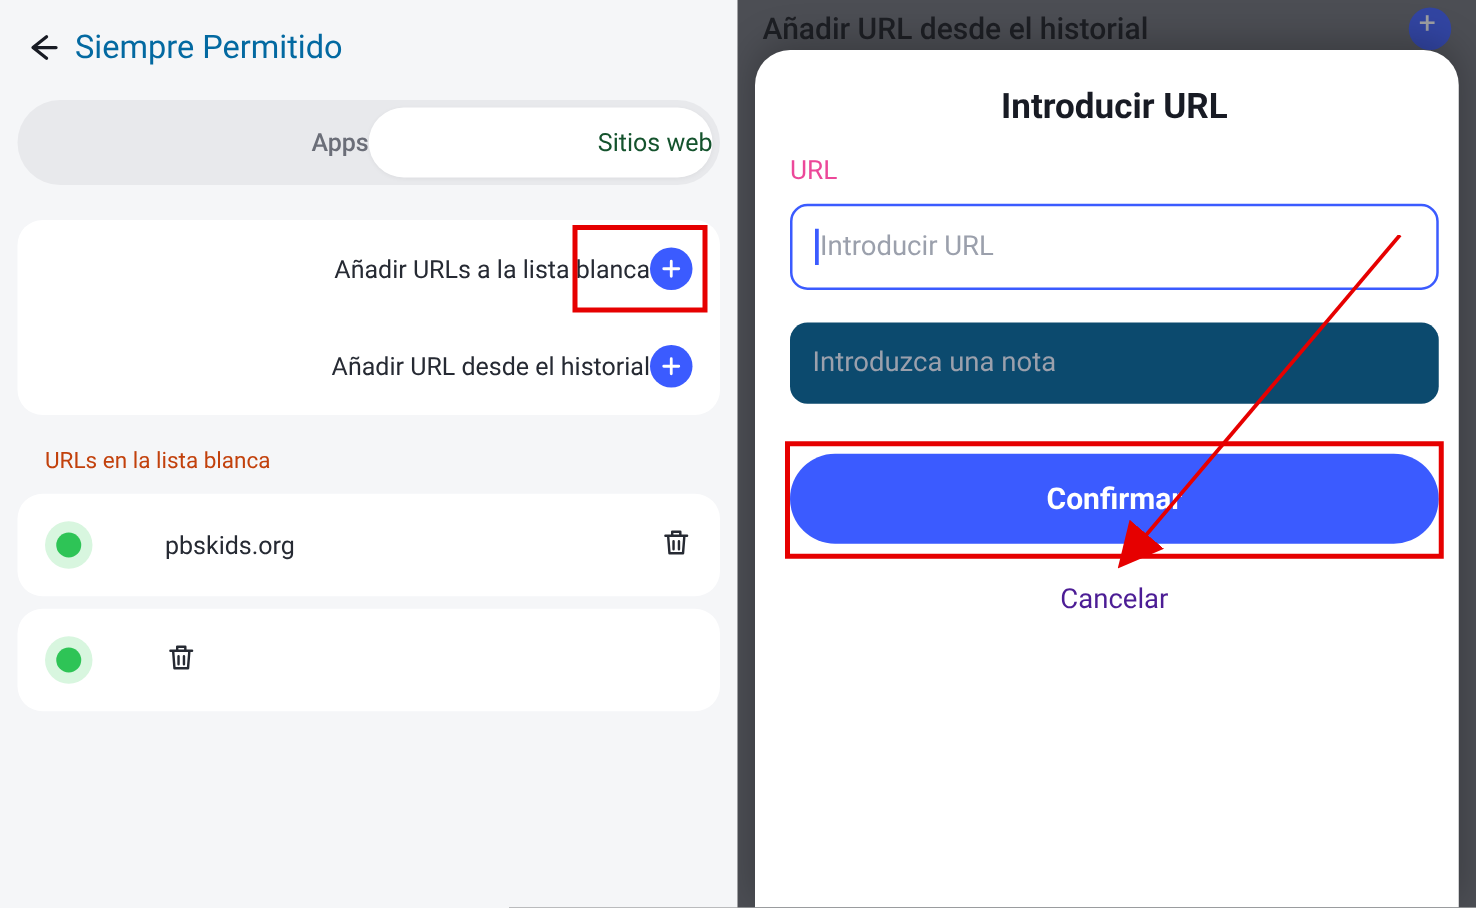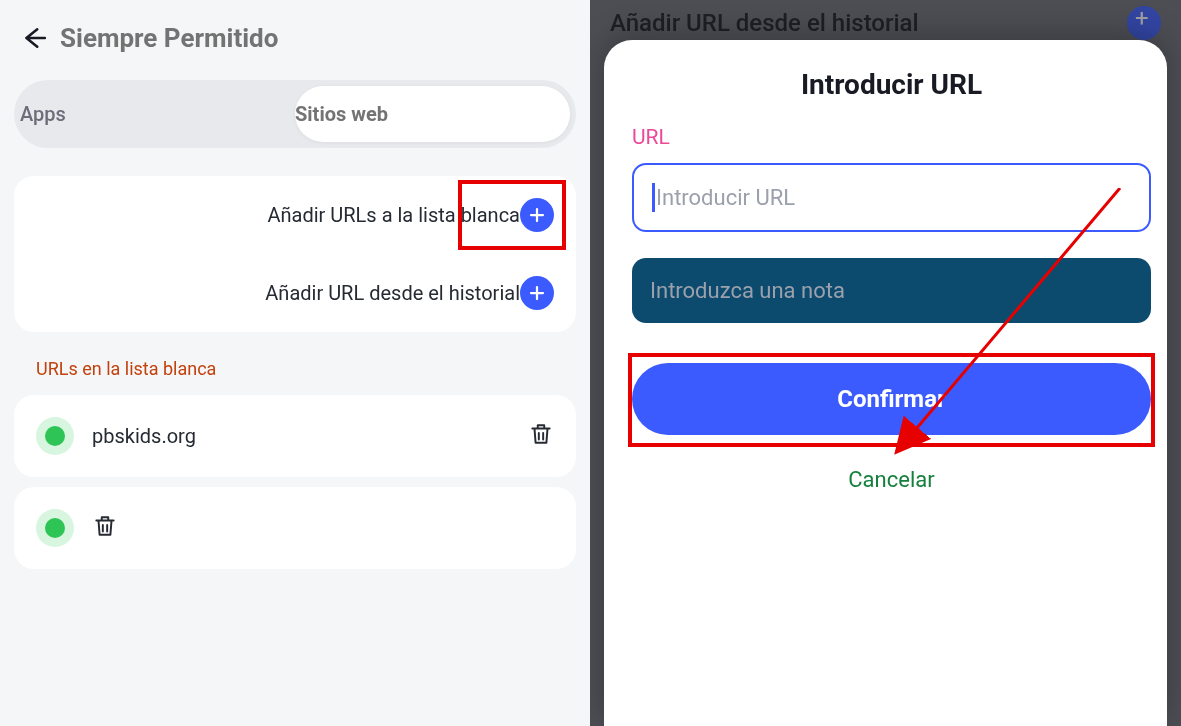--- a/index.html
+++ b/index.html
@@ -3,35 +3,35 @@
 <meta charset="utf-8">
 <style>
   * { box-sizing: border-box; margin: 0; padding: 0; font-family: -apple-system, BlinkMacSystemFont, "Segoe UI", Roboto, Helvetica, Arial, sans-serif; }
   body { background: #fff; width: 1181px; height: 726px; overflow: hidden; display: flex; }
 
   
   .left-panel { width: 590px; height: 100%; background: #f5f6f8; padding: 10px 14px; }
   .header { display: flex; align-items: center; padding: 8px 0 18px 0; }
   .back-arrow { width: 40px; height: 40px; display:flex; align-items:center; justify-content:center; }
   .back-arrow svg { width: 26px; height: 26px; stroke:#181b24; stroke-width:2.4; fill:none; stroke-linecap:round; stroke-linejoin:round; }
-  .title { font-size: 26px; font-weight: 700; color:#737373; margin-left: 6px; }
+  .title { font-size: 26px; font-weight: 400; color:#0369a1; margin-left: 6px; }
 
   .seg-control { background:#e8e9ec; border-radius: 36px; padding:6px; display:flex; margin: 4px 0 28px 0; }
-  .seg-item { flex:1; text-align:left; padding:16px 0; font-size:20px; border-radius:30px; color:#6b6e78; font-weight:500; }
-  .seg-item.active { background:#fff; color:#737373; font-weight:700; box-shadow:0 1px 4px rgba(0,0,0,.05); }
+  .seg-item { flex:1; text-align:right; padding:16px 0; font-size:20px; border-radius:30px; color:#6b6e78; font-weight:500; }
+  .seg-item.active { background:#fff; color:#14532d; font-weight:400; box-shadow:0 1px 4px rgba(0,0,0,.05); }
 
   .card-group { background:#fff; border-radius:20px; margin-bottom:26px; overflow:hidden; }
   .row { display:flex; align-items:center; padding:22px 22px; position:relative;text-align:right; }
   .row-label { font-size:20px; color:#262a33; flex:1; }
   .plus-btn { width:34px; height:34px; border-radius:50%; background:#3b5bff; display:flex; align-items:center; justify-content:center; }
   .plus-btn svg { width:18px; height:18px; stroke:#fff; stroke-width:3; stroke-linecap:round; }
 
   .section-label { font-size:18px; color:#c2410c; padding: 0 22px 16px 22px; }
 
-  .url-row { display:flex; align-items:center; padding:22px 22px; }
+  .url-row { display:flex; align-items:center; padding:22px 22px;gap:40px; }
   .url-card { background:#fff; border-radius:20px; margin-bottom:10px; }
   .check-badge { width:38px; height:38px; border-radius:50%; background:#d8f6df; display:flex; align-items:center; justify-content:center; margin-right:18px; }
   .check-badge::after { content:""; width:20px; height:20px; border-radius:50%; background:#2ec456; display:block; position:relative; }
   .check-badge svg { position:absolute; width:14px; height:14px; stroke:#fff; stroke-width:3; fill:none; stroke-linecap:round; stroke-linejoin:round; }
   .url-text { font-size:20px; color:#262a33; flex:1; }
   .trash svg { width:26px; height:26px; stroke:#262a33; stroke-width:1.8; fill:none; stroke-linecap:round; stroke-linejoin:round; }
 
   
   .hl-box { position:absolute; border:4px solid #e60000; pointer-events:none; }
 
@@ -47,21 +47,21 @@
   .dlg-title { text-align:center; font-size:28px; font-weight:700; color:#181b24; margin-bottom:24px; }
   .field-label { font-size:21px; color:#ec4899; margin-bottom:14px; }
   .url-input { width:100%; border:2.5px solid #3b5bff; border-radius:14px; padding:20px 18px; font-size:22px; color:#9ba0ac; background:#fff; position:relative; }
   .url-input .caret { position:absolute; left:18px; top:18px; bottom:18px; width:2.5px; background:#3b5bff; }
   .url-input .ph { margin-left:4px; }
   .note-input { width:100%; background:#0c4a6e; border-radius:14px; padding:20px 18px; font-size:22px; color:#9ba0ac; margin-bottom:30px; }
   .spacer { height:26px; }
 
   .confirm-wrap { position:relative; padding:10px 0; }
   .confirm-btn { width:100%; background:#3b5bff; color:#fff; font-size:24px; font-weight:700; border:none; border-radius:40px; padding:22px 0; text-align:center; }
-  .cancel-btn { width:100%; text-align:center; font-size:22px; color:#15803d; padding:22px 0 4px 0; }
+  .cancel-btn { width:100%; text-align:center; font-size:22px; color:#4c1d95; padding:22px 0 4px 0; }
 
   
   .arrow-svg { position:absolute; top:188px; left:270px; width:350px; height:280px; pointer-events:none; }
 </style>
 </head>
 <body>
 
 <div class="left-panel">
   <div class="header">
     <div class="back-arrow">

